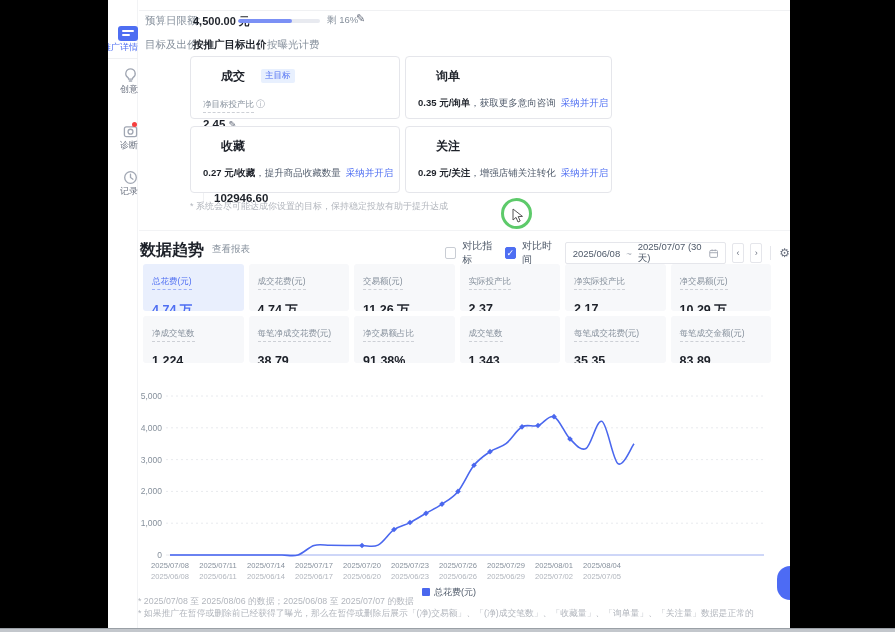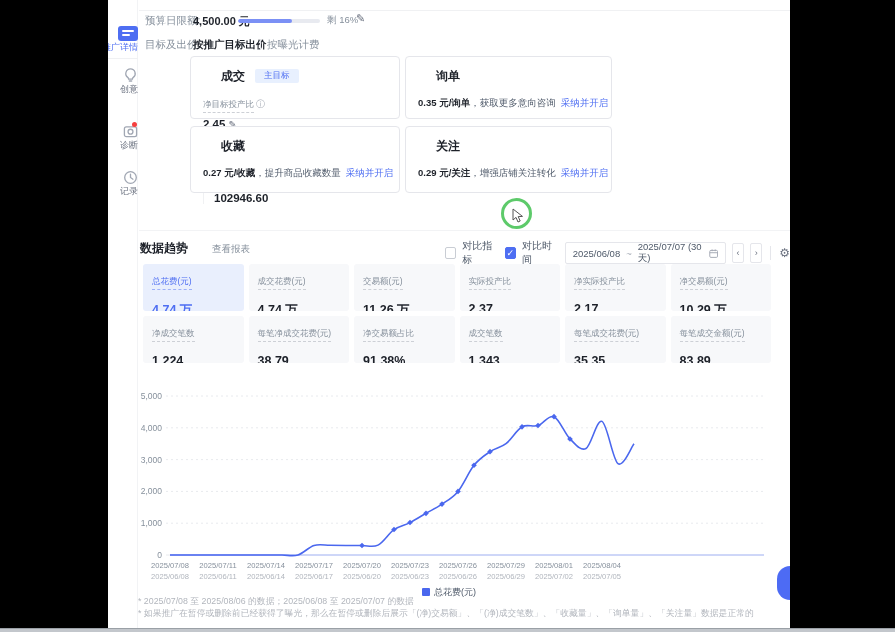--- a/index.html
+++ b/index.html
@@ -25,40 +25,40 @@
   .progress > div { height:100%; border-radius:2px; background:#7b90f5; }
   .remain { position:absolute; left:219px; top:14px; font-size:9.5px; color:#86909c; }
   .pencil { position:absolute; left:248px; top:12px; font-size:11px; color:#6b7280; cursor:pointer; }
   .bid-opt-1 { position:absolute; left:85px; top:38px; font-size:10.5px; color:#1d2129; font-weight:bold; cursor:pointer; }
   .bid-sep { position:absolute; left:152px; top:39px; height:10px; border-left:1px solid #e5e6eb; }
   .bid-opt-2 { position:absolute; left:159px; top:38px; font-size:10.5px; color:#86909c; cursor:pointer; }
 
   
   .gcard { position:absolute; border:1px solid #e5e6eb; border-radius:4px; background:#fff; padding:9px 12px; }
   .gcard-title { font-size:12px; font-weight:bold; color:#1d2129; display:inline-block;margin-left:18px; }
-  .gbadge { display:inline-block; margin-left:10px; font-size:8.5px; color:#4e6ef2; background:#e8f0fe; border-radius:2px; padding:1px 9px; vertical-align:2px; }
+  .gbadge { display:inline-block; margin-left:16px; font-size:8.5px; color:#4e6ef2; background:#e8f0fe; border-radius:2px; padding:1px 4px; vertical-align:2px; }
   .gstats { display:flex; margin-top:8px;flex-direction:column; }
   .gstat { padding-right:10px; }
   .gstat + .gstat { border-left:1px solid #f0f1f3; padding-left:10px; }
   .gstat-label { font-size:8.5px; color:#86909c; border-bottom:1px dashed #cdd0d6; padding-bottom:1px; display:inline-block; white-space:nowrap; }
   .gstat-value { font-size:11.5px; font-weight:bold; color:#1d2129; margin-top:5px; white-space:nowrap; }
   .gdesc { margin-top:12px; font-size:9.5px; color:#4e5969; white-space:nowrap; }
   .gdesc b { color:#1d2129; }
   .glink { color:#4e6ef2; text-decoration:none; margin-left:5px; cursor:pointer; }
   .info-i { font-size:9px; color:#a9aeb8; margin-left:2px; cursor:pointer; }
   .mini-pencil { font-size:10px; color:#6b7280; margin-left:3px; font-weight:normal; cursor:pointer; }
   .goal-note { position:absolute; left:82px; top:200px; font-size:9px; color:#b2b6bd; }
 
   
   .click-ring { position:absolute; left:393px; top:198px; width:31px; height:31px; border:3px solid rgba(84,199,98,.95); border-radius:50%; z-index:30; }
   .cursor-arrow { position:absolute; left:404px; top:208px; z-index:31; }
 
   
   .sec-div { position:absolute; left:31px; right:0; top:230px; border-top:1px solid #f2f3f5; }
-  .trend-title { position:absolute; left:32px; top:240px; font-size:12px; font-weight:bold; color:#1d2129; }
+  .trend-title { position:absolute; left:32px; top:240px; font-size:16px; font-weight:bold; color:#1d2129; }
   .report-link { position:absolute; left:104px; top:243px; font-size:9.5px; color:#86909c; cursor:pointer; }
   .trend-ctrls { position:absolute; left:337px; top:239px; display:flex; align-items:center; gap:6px; }
   .cbx { width:12px; height:12px; border:1px solid #c9cdd4; border-radius:2px; background:#fff; font-size:9px; line-height:11px; text-align:center; color:#fff; cursor:pointer; }
   .cbx.checked { background:#4e6ef2; border-color:#4e6ef2; }
   .cbx-label { font-size:10px; color:#4e5969; cursor:pointer; }
   .datebox { display:flex; align-items:center; gap:6px; border:1px solid #e5e6eb; border-radius:2px; height:22px; padding:0 7px; font-size:9.5px; color:#4e5969; cursor:pointer; }
   .datebox .sep { color:#a9aeb8; }
   .nav-btn { width:13px; height:20px; border:1px solid #e5e6eb; border-radius:2px; font-size:9px; color:#6b7280; text-align:center; line-height:18px; cursor:pointer; background:#fff; }
   .v-div { height:14px; border-left:1px solid #e5e6eb; margin:0 2px; }
   .gear { font-size:12px; color:#6b7280; cursor:pointer; }
@@ -161,20 +161,21 @@
   <div class="gcard" style="left:82px; top:126px; width:210px; height:67px">
     <span class="gcard-title">收藏</span>
     <div class="gdesc"><b>0.27 元/收藏</b><span>，提升商品收藏数量</span><a class="glink">采纳并开启</a></div>
   </div>
 
   <div class="gcard" style="left:297px; top:126px; width:207px; height:67px">
     <span class="gcard-title">关注</span>
     <div class="gdesc"><b>0.29 元/关注</b><span>，增强店铺关注转化</span><a class="glink">采纳并开启</a></div>
   </div>
 
+  <div class="goal-note">* 系统会尽可能达成你设置的目标，保持稳定投放有助于提升达成</div>
 
   <div class="click-ring"></div>
   <svg class="cursor-arrow" width="13" height="15" viewBox="0 0 13 15">
     <path d="M1 1 L1 12 L4 9.4 L6 14 L8.2 13 L6.2 8.6 L10.5 8.4 Z" fill="#fff" stroke="#555" stroke-width="1"></path>
   </svg>
 
   <div class="sec-div"></div>
   <span class="trend-title">数据趋势</span>
   <span class="report-link">查看报表</span>
 

